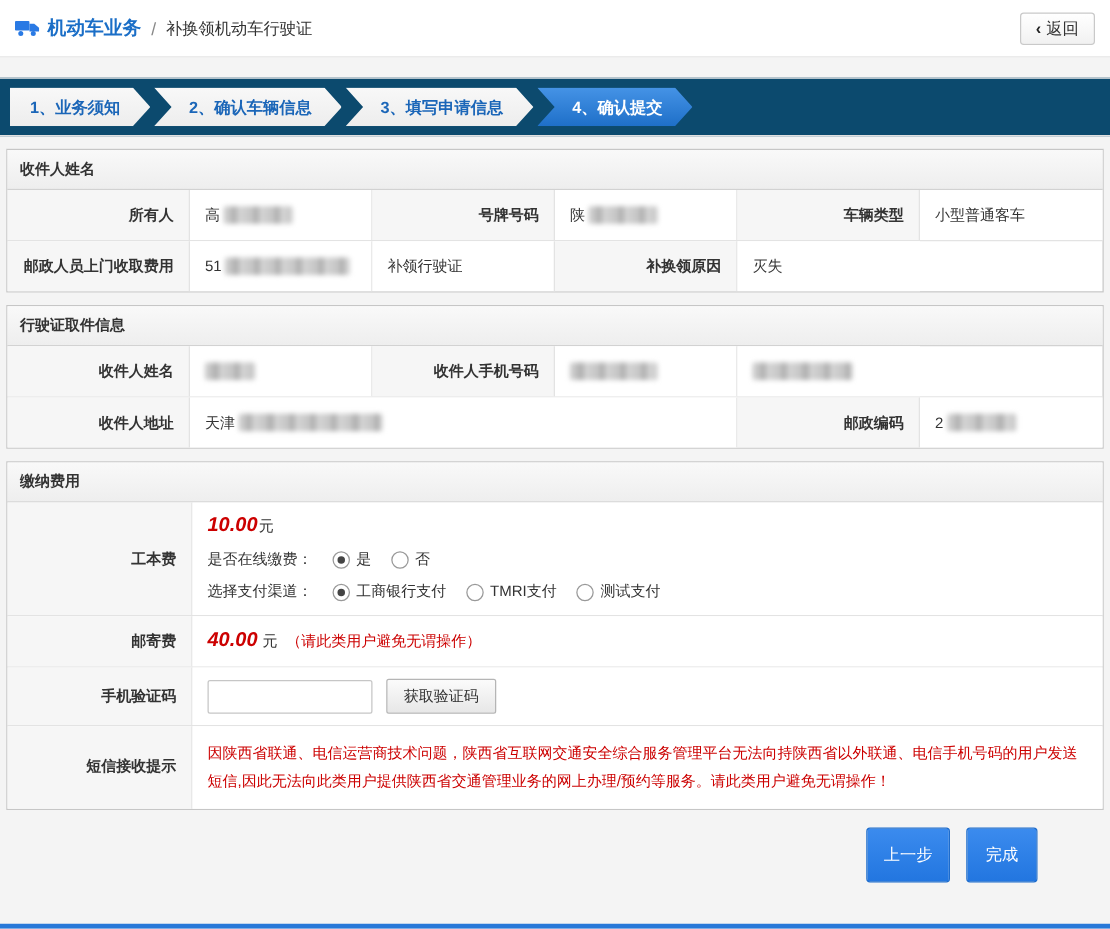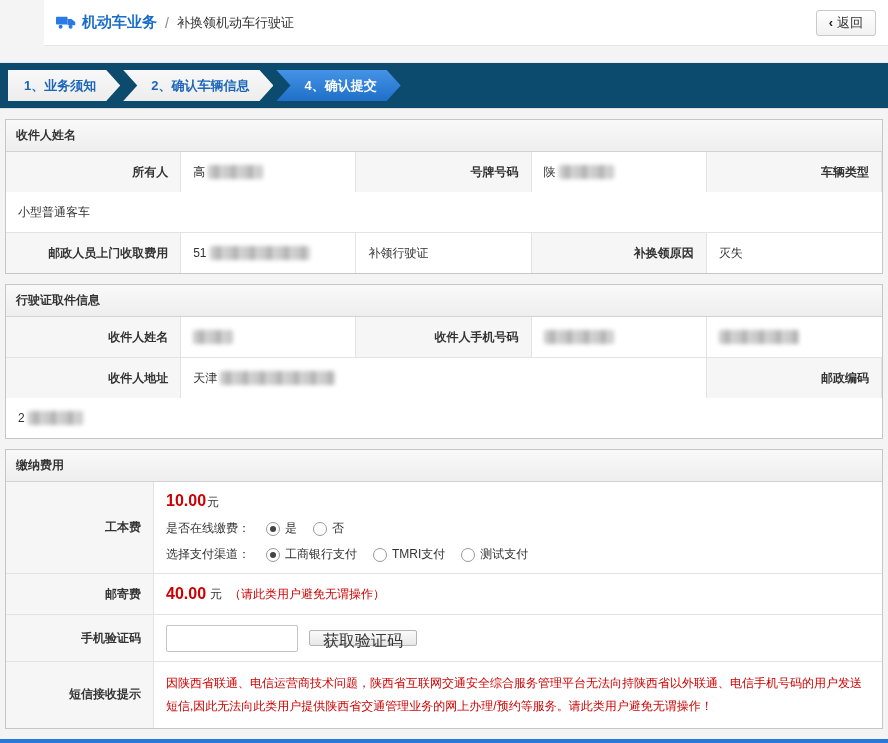--- a/index.html
+++ b/index.html
@@ -10,21 +10,20 @@
     font-family: "Liberation Sans", "DejaVu Sans", sans-serif;
     font-size: 12px;
     color: #333;
     overflow: hidden;
   }
   
   .hdr {
     height: 46px; background: #fff; border-bottom: 1px solid #e5e5e5;
     display: flex; align-items: center; justify-content: space-between;
     padding: 0 12px;
-    margin-left: 44px;
   }
   .title-wrap { display: flex; align-items: center; gap: 6px; }
   .truck { display: inline-flex; align-items: center; }
   .t1 { color: #1a6ec7; font-size: 15px; font-weight: bold; }
   .sep { color: #888; font-size: 14px; margin: 0 2px; }
   .t2 { color: #333; font-size: 13px; }
   .back-btn {
     height: 26px; padding: 0 12px; font-size: 13px; color: #333;
     background: linear-gradient(#ffffff,#f1f1f1); border: 1px solid #c9c9c9;
     border-radius: 3px; cursor: pointer; display: inline-flex; align-items: center; gap: 4px;
@@ -56,58 +55,58 @@
   .panel {
     margin: 10px 5px 0 5px; background: #fff;
     border: 1px solid #c6c6c6;
   }
   .panel-title {
     background: linear-gradient(#f9f9f9,#eeeeee);
     border-bottom: 1px solid #d2d2d2;
     font-weight: bold; color: #333; font-size: 12px;
     padding: 7px 10px;
   }
-  .row { display: grid; grid-template-columns: repeat(5, 1fr); }
+  .row { display: grid; grid-template-columns: repeat(6, 1fr); }
   .row + .row { border-top: 1px solid #e3e3e3; }
   .prow { display: grid; grid-template-columns: 148px 1fr; }
   .prow + .prow { border-top: 1px solid #e3e3e3; }
   .cell { min-height: 40px; display: flex; align-items: center; padding: 0 12px; border-right: 1px solid #e3e3e3; }
   .row > .cell:last-child, .prow > .cell:last-child { border-right: none; }
   .lbl { background: #f6f6f6; font-weight: bold; justify-content: flex-end; text-align: right; color: #333; }
   .val { background: #fff; color: #333; gap: 3px; }
   .span3 { grid-column: span 3; }
   
   .redact {
     display: inline-block; height: 14px; border-radius: 2px;
     background: repeating-linear-gradient(90deg,#c9c9c9 0 6px,#b2b2b2 6px 11px,#d2d2d2 11px 17px);
     filter: blur(2px); vertical-align: middle;
   }
   .w40 { width: 40px; } .w55 { width: 55px; } .w70 { width: 70px; }
   .w80 { width: 80px; } .w100 { width: 100px; } .w115 { width: 115px; }
   
   .pay-main { flex-direction: column; align-items: flex-start; padding: 10px 12px; gap: 9px; }
-  .amount { color: #cc0000; font-size: 16px; font-weight: bold; }
+  .amount { color: #cc0000; font-size: 16px; font-weight: bold; font-style: italic; }
   .unit { color: #333; font-size: 12px; margin-left: 1px; }
   .red-note { color: #cc0000; font-size: 12px; margin-left: 4px; }
   .opt-line { display: flex; align-items: center; gap: 6px; font-size: 12px; color: #333; }
   .opt { display: inline-flex; align-items: center; gap: 5px; margin-left: 10px; cursor: pointer; }
   .radio {
     width: 14px; height: 14px; border: 1px solid #999; border-radius: 50%;
     background: #fff; position: relative; display: inline-block; flex: 0 0 auto;
   }
   .radio.on::after {
     content: ""; position: absolute; left: 3px; top: 3px; right: 3px; bottom: 3px;
     border-radius: 50%; background: #444;
   }
   .code-input {
     width: 132px; height: 27px; border: 1px solid #c6c6c6; border-radius: 2px;
     padding: 0 6px; font-family: inherit; font-size: 12px;
   }
   .code-btn {
-    height: 16px; padding: 0 13px; margin-left: 8px; font-size: 16px; color: #333;
+    height: 28px; padding: 0 13px; margin-left: 8px; font-size: 12px; color: #333;
     background: linear-gradient(#fbfbfb,#e7e7e7); border: 1px solid #b5b5b5;
     border-radius: 2px; cursor: pointer; font-family: inherit;
   }
   .sms-cell { padding: 10px 12px; }
   .sms-text { color: #cc0000; line-height: 1.9; font-size: 12px; }
   
   .footer-btns { display: flex; justify-content: flex-end; gap: 13px; padding: 14px 58px 0 0; }
   .btn-blue {
     min-width: 57px; height: 44px; padding: 0 13px; font-size: 13px; color: #fff;
     background: linear-gradient(#3b8bee,#2276e0); border: 1px solid #1d6ccd;
@@ -134,20 +133,21 @@
   </div>
   <button class="back-btn">
     <span class="chev">‹</span>
     <span>返回</span>
   </button>
 </header>
 
 <nav class="steps">
   <div class="step first">1、业务须知</div>
   <div class="step">2、确认车辆信息</div>
+  <div class="step">3、填写申请信息</div>
   <div class="step active">4、确认提交</div>
 </nav>
 
 <section class="panel">
   <div class="panel-title">收件人姓名</div>
   <div class="row">
     <div class="cell lbl">所有人</div>
     <div class="cell val">
       <span>高</span>
       <span class="redact w55"></span>

